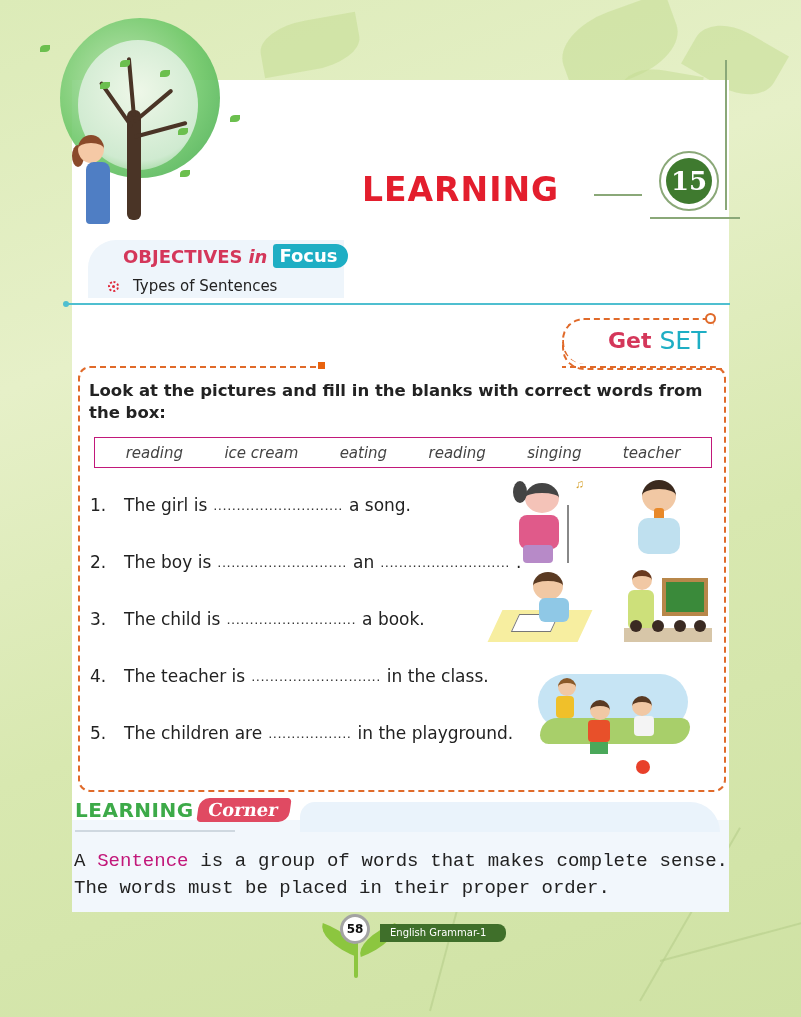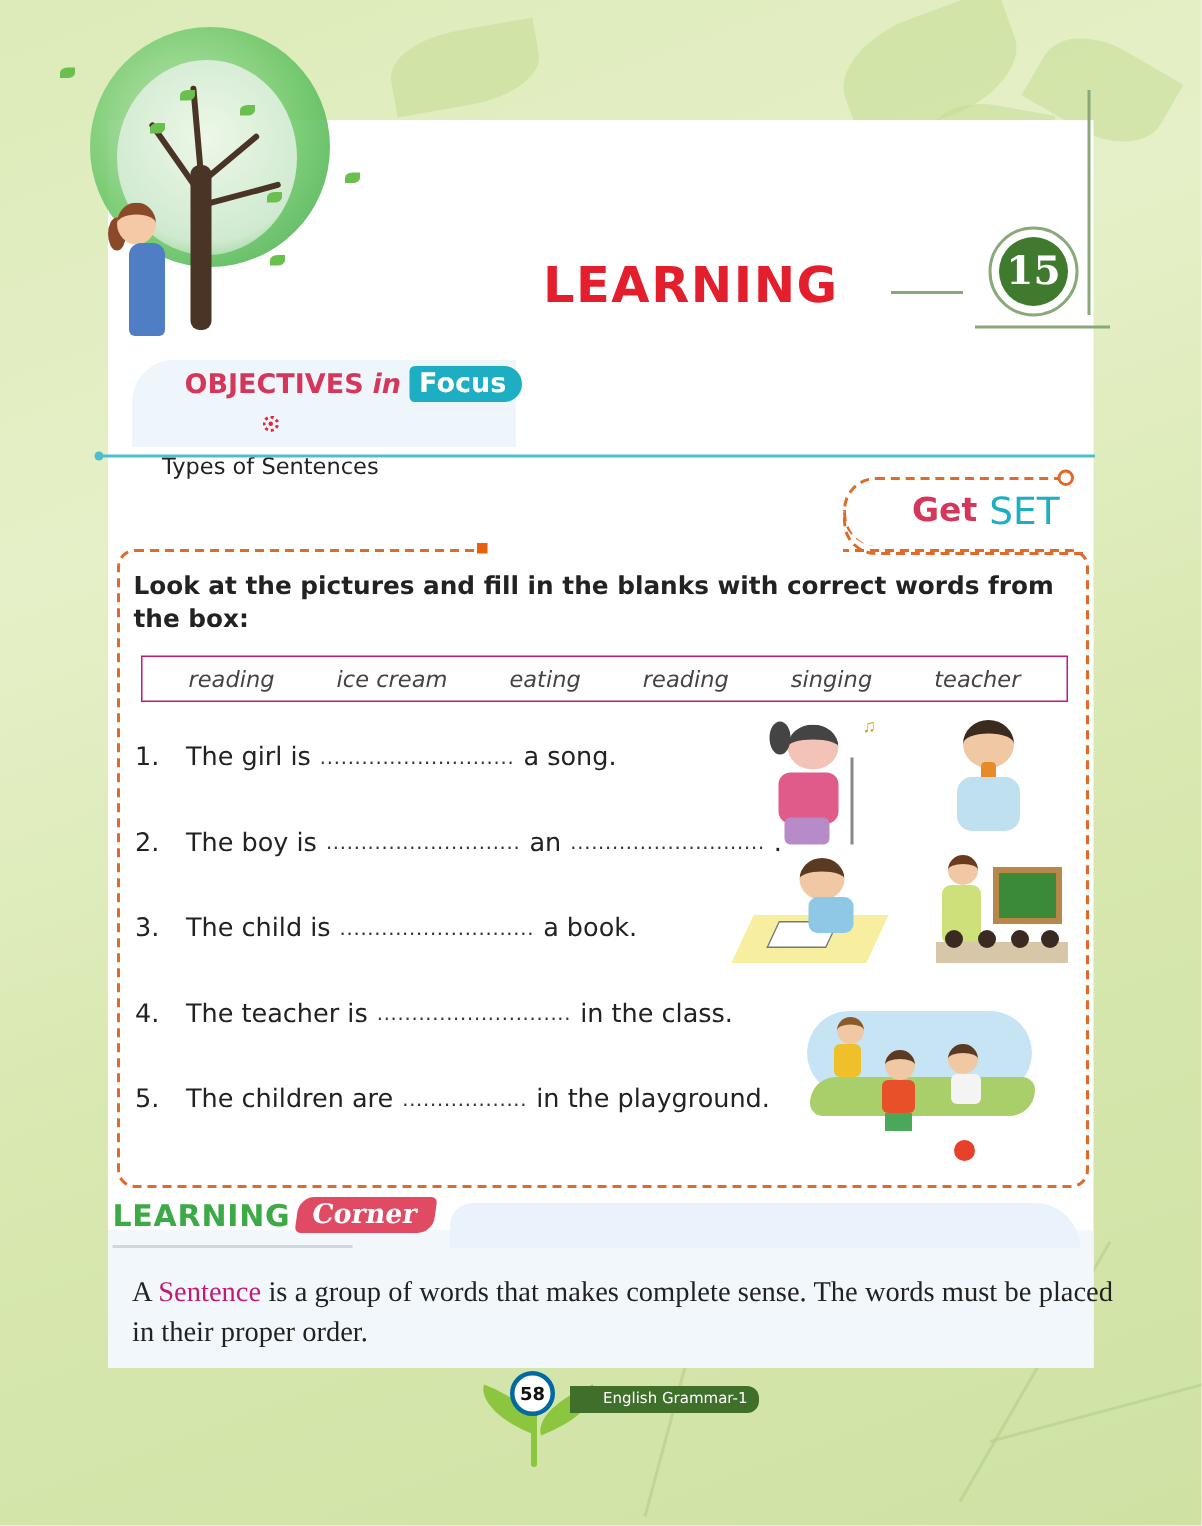--- a/index.html
+++ b/index.html
@@ -62,21 +62,21 @@
     position: absolute; left: 88px; top: 240px; width: 256px; height: 58px;
     background: #eef5fb; border-radius: 28px 0 0 0;
   }
   .obj-heading { position: absolute; left: 103px; top: 244px; display: flex; align-items: center; gap: 6px; margin-left: 20px; }
   .obj-word { font-family: "DejaVu Sans", sans-serif; font-weight: bold; font-size: 18px; color: #d4375a; }
   .obj-in { font-family: "DejaVu Sans", sans-serif; font-style: italic; font-weight: bold; font-size: 18px; color: #d4375a; }
   .obj-focus {
     background: #1eaec4; color: #fff; font-family: "DejaVu Sans", sans-serif; font-weight: bold; font-size: 18px;
     padding: 1px 10px 2px 6px; border-radius: 4px 14px 14px 4px;
   }
-  .obj-item { position: absolute; left: 108px; top: 277px; display: flex; align-items: center; gap: 14px; flex-direction: column; }
+  .obj-item { position: absolute; left: 108px; top: 277px; display: flex; align-items: center; gap: 14px; }
   .target-icon { width: 11px; height: 11px; border-radius: 50%; border: 2px dotted #e0283a; position: relative; }
   .target-icon::after { content: ""; position: absolute; left: 2px; top: 2px; width: 3px; height: 3px; border-radius: 50%; background: #e0283a; }
   .obj-text { font-family: "DejaVu Sans", sans-serif; font-size: 15px; color: #222; }
   .obj-rule { position: absolute; left: 66px; top: 303px; width: 664px; height: 2px; background: #4fbfd0; }
   .obj-dot { position: absolute; left: 63px; top: 301px; width: 6px; height: 6px; border-radius: 50%; background: #4fbfd0; }
 
   
   .getset-frame {
     position: absolute; left: 562px; top: 318px; width: 152px; height: 46px;
     border: 2px dashed #e06a2a; border-radius: 22px 8px 8px 22px; border-right: none; border-bottom: none;
@@ -119,35 +119,35 @@
   .lc-cloud { position: absolute; left: 300px; top: 802px; width: 420px; height: 30px; background: #eaf3fb; border-radius: 20px 40px 0 0; }
   .lc-label { position: absolute; left: 75px; top: 798px; display: flex; align-items: flex-end; }
   .lc-learning { font-family: "DejaVu Sans", sans-serif; font-weight: bold; font-size: 20px; color: #3daa48; letter-spacing: .5px; }
   .lc-corner {
     margin-left: 4px; background: #e04a62; color: #fff; font-family: "DejaVu Serif", serif; font-weight: bold; font-size: 18px;
     padding: 1px 12px 2px 10px; border-radius: 10px 4px 10px 4px; transform: skewX(-8deg);
   }
   .lc-underline { position: absolute; left: 75px; top: 830px; width: 160px; height: 2px; background: #cfd8e0; }
   .lc-text {
     position: absolute; left: 74px; top: 848px; width: 654px;
-    font-family: Liberation Serif, serif; font-size: 19px; line-height: 27px; color: #222; text-align: justify; margin-left: 14px;
+    font-family: Liberation Mono, monospace; font-size: 19px; line-height: 27px; color: #222; text-align: justify;
   }
   .lc-term { color: #c2187a; }
 
   
   .footer-leaf-l { position: absolute; left: 318px; top: 930px; width: 44px; height: 20px; background: #8cc63f; border-radius: 0 100% 0 100%; transform: rotate(20deg); }
   .footer-leaf-r { position: absolute; left: 356px; top: 930px; width: 44px; height: 20px; background: #8cc63f; border-radius: 100% 0 100% 0; transform: rotate(-20deg); }
   .footer-stem { position: absolute; left: 354px; top: 940px; width: 4px; height: 38px; background: #8cc63f; border-radius: 2px; }
   .footer-bar {
     position: absolute; left: 380px; top: 924px; width: 126px; height: 18px; background: #3f6f2a;
-    border-radius: 0 8px 8px 0; color: #fff; font-family: "DejaVu Sans", sans-serif; font-size: 10px; line-height: 18px; padding-left: 22px;
+    border-radius: 0 8px 8px 0; color: #fff; font-family: "DejaVu Sans", sans-serif; font-size: 10px; line-height: 18px; padding-left: 10px;
   }
   .page-num {
     position: absolute; left: 340px; top: 914px; width: 30px; height: 30px; border-radius: 50%;
-    background: #fff; border: 3px solid #0369a1; text-align: center; line-height: 24px;
+    background: #fff; border: 3px solid #a3a3a3; text-align: center; line-height: 24px;
     font-family: "DejaVu Sans", sans-serif; font-weight: bold; font-size: 12px; color: #111;
   }
 </style>
 </head>
 <body>
 
 <div class="bg-leaf" style="left:560px;top:10px;width:120px;height:70px;transform:rotate(-20deg);"></div>
 <div class="bg-leaf" style="left:690px;top:30px;width:90px;height:60px;transform:rotate(30deg);"></div>
 <div class="bg-leaf" style="left:620px;top:70px;width:80px;height:50px;transform:rotate(10deg);"></div>
 <div class="bg-leaf" style="left:260px;top:20px;width:100px;height:50px;transform:rotate(-10deg);"></div>

